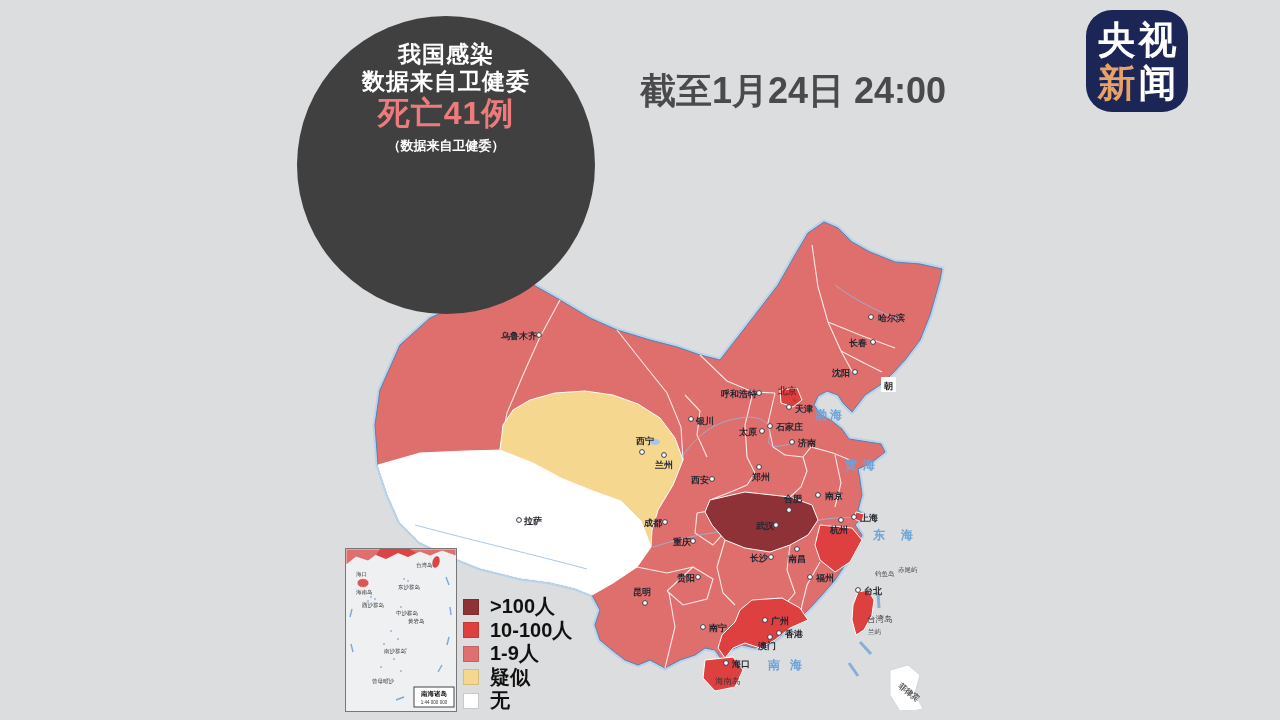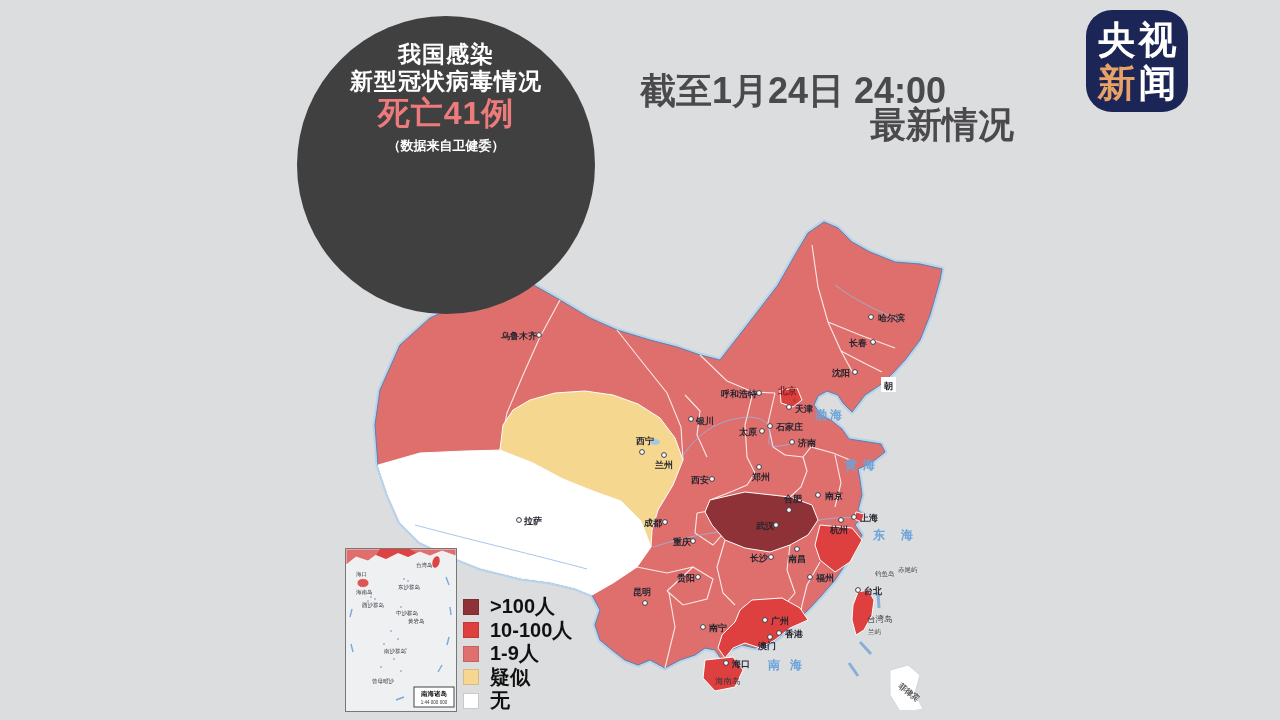--- a/index.html
+++ b/index.html
@@ -198,28 +198,27 @@
       <text x="360" y="489" class="geo">海南岛</text>
       <text x="512" y="427" class="geo">台湾岛</text>
       <text x="520" y="381" class="isl">钓鱼岛</text>
       <text x="543" y="377" class="isl">赤尾屿</text>
       <text x="513" y="439" class="isl">兰屿</text>
     </g>
 </svg>
 
 <div id="stat-circle">
   <div class="sc-t">我国感染</div>
-  <div class="sc-t">新型冠状病毒情况</div>
+  <div class="sc-t">数据来自卫健委</div>
   <div class="sc-num2">死亡41例</div>
   <div class="sc-src">（数据来自卫健委）</div>
 </div>
 
 <div id="headline">
   <div>截至1月24日 24:00</div>
-  <div class="hl3">最新情况</div>
 </div>
 
 <div id="logo">
   <span>央</span>
   <span>视</span>
   <span class="gold">新</span>
   <span>闻</span>
 </div>
 
 <div id="legend">

